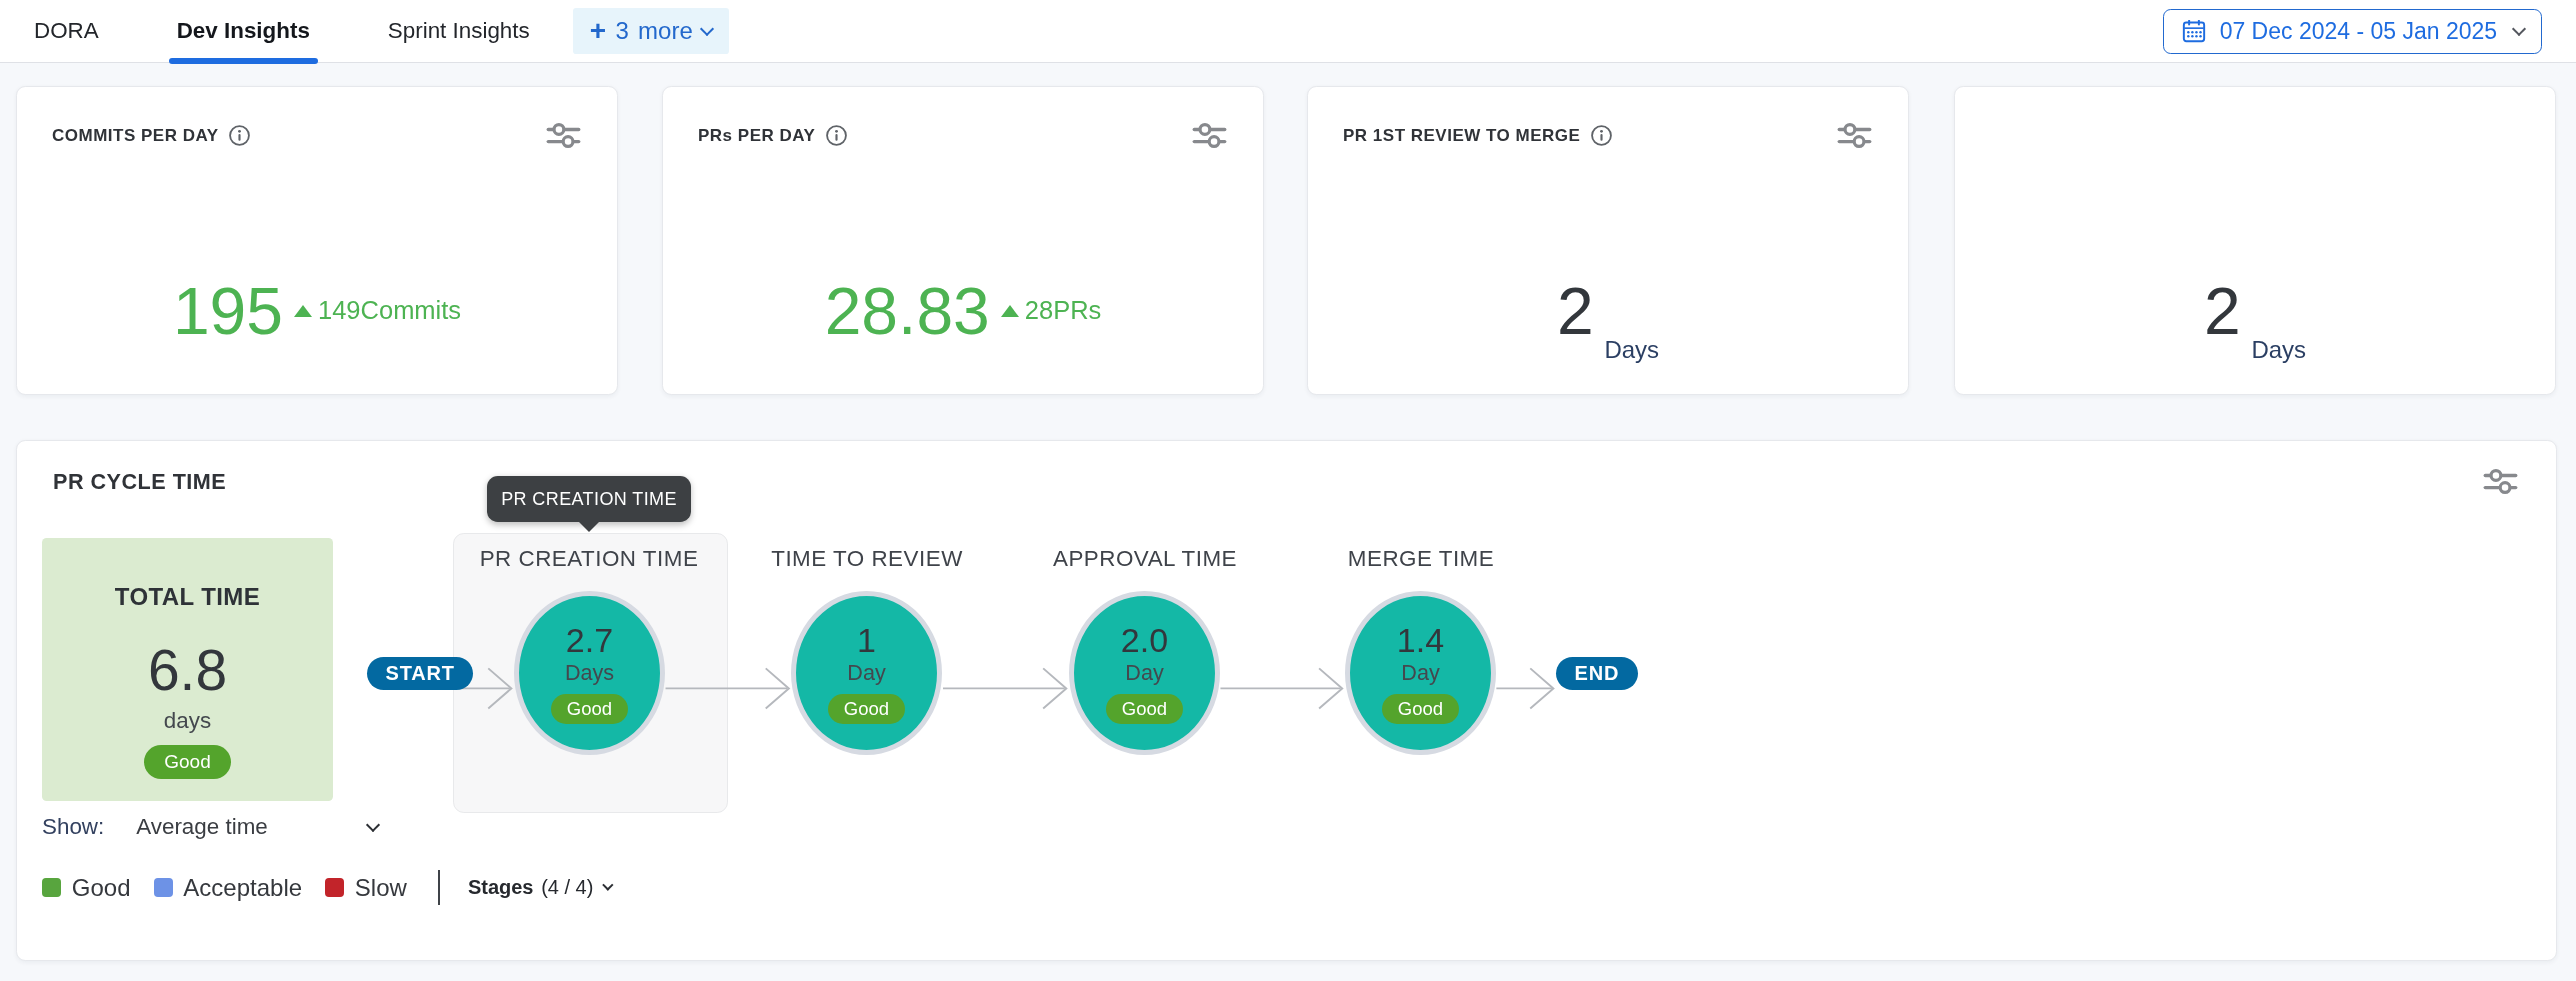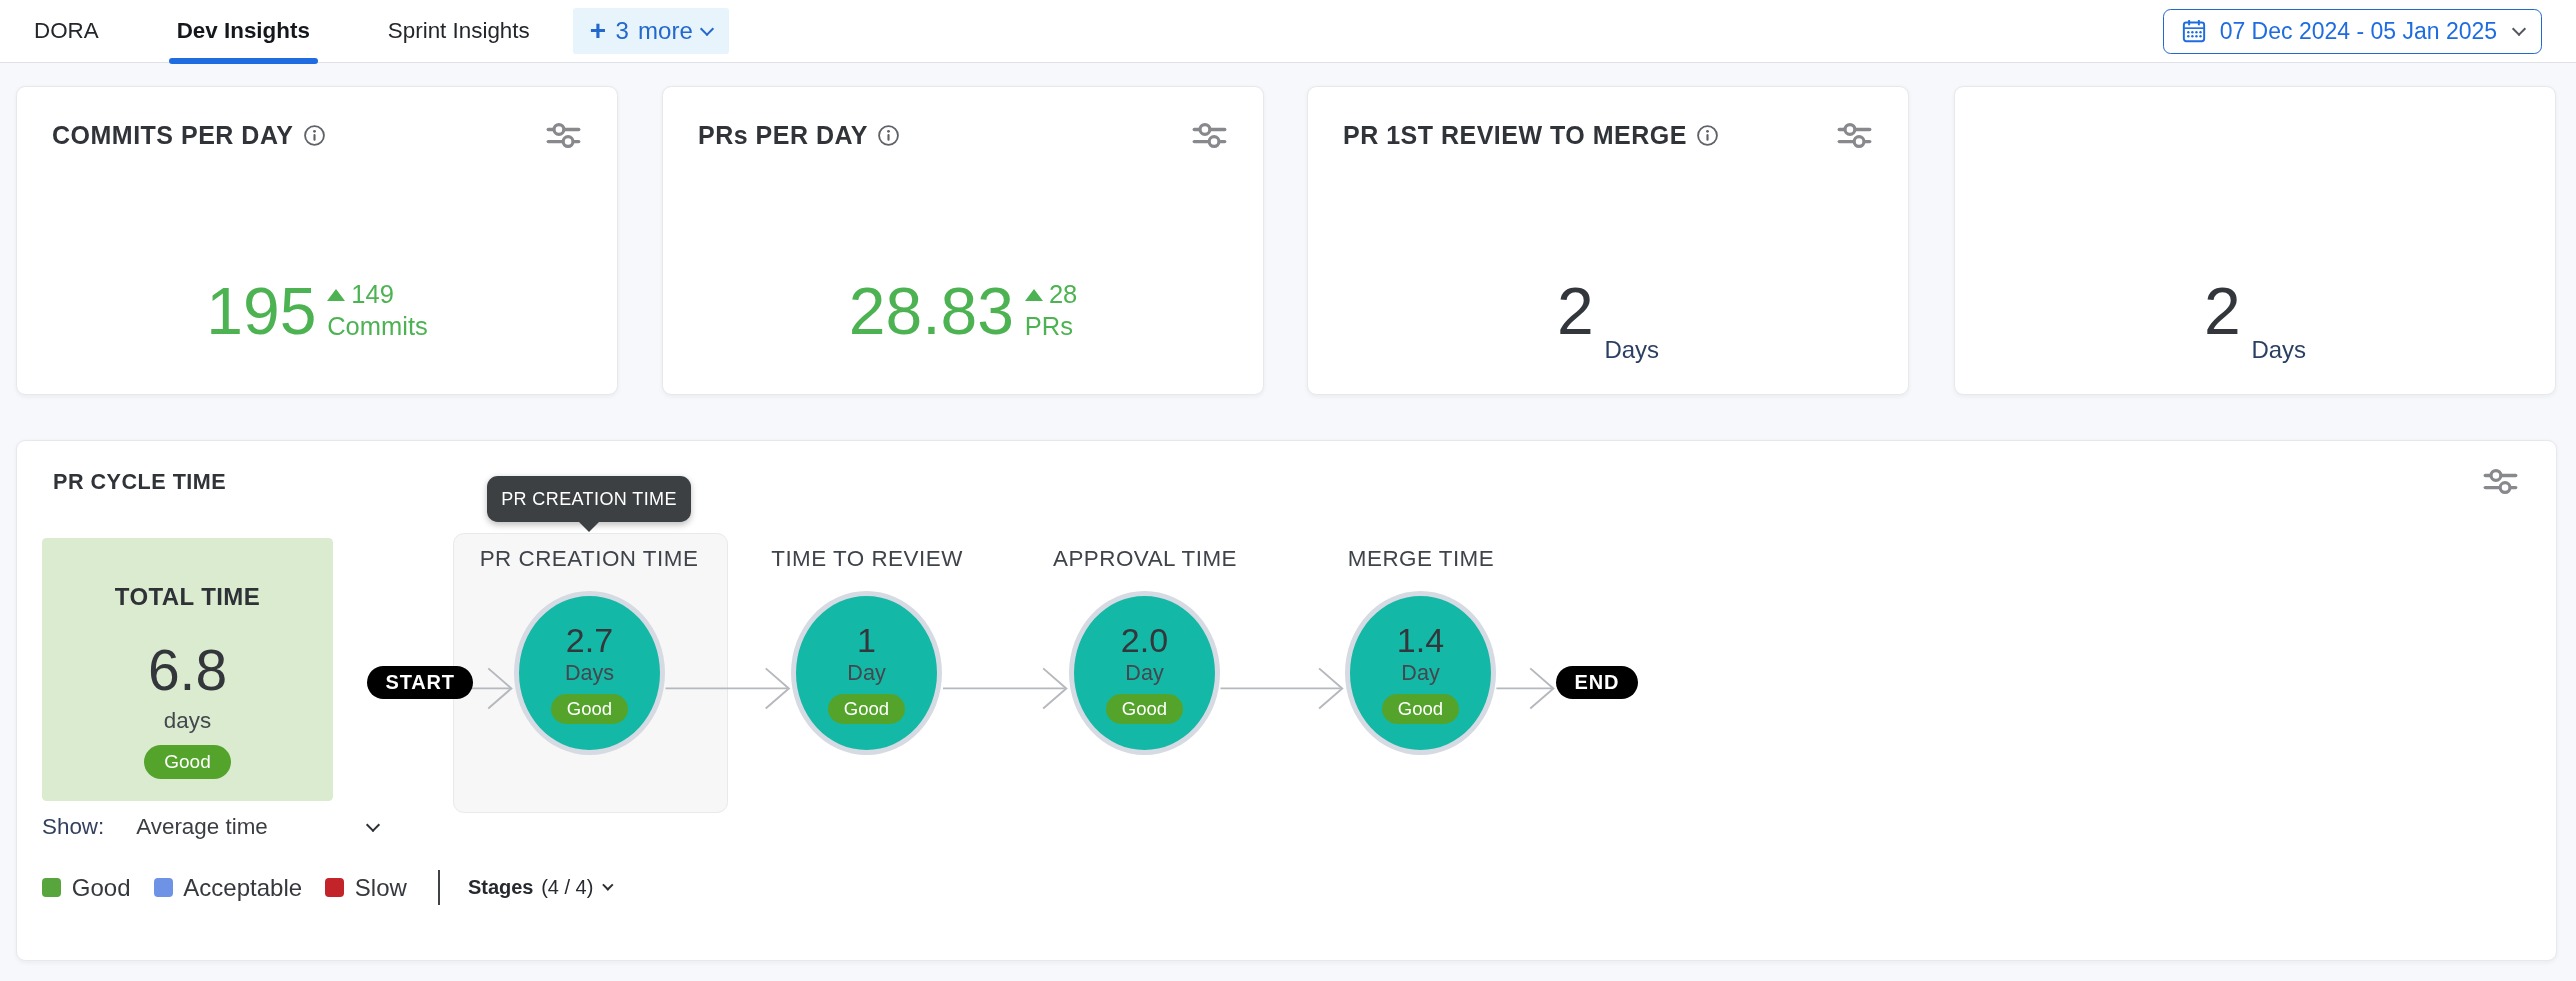--- a/index.html
+++ b/index.html
@@ -22,29 +22,29 @@
   .chev.small { width:7.7px; height:7.7px; }
   .date-btn { margin-left:auto; display:flex; align-items:center; gap:12.3px; border:1.5px solid #2269cf;
               border-radius:7.7px; height:45px; padding:0 17px; color:#1e6ce0; font-size:23px;
               font-weight:500; background:#fff; cursor:pointer; }
   .date-btn .chev { color:#54575e; margin-left:4.6px; }
 
   
   .card { position:absolute; top:86px; width:602px; height:309px; background:#fff;
           border:0.8px solid #e6e8ec; border-radius:9.3px; box-shadow:0 1.5px 4.6px rgba(25,35,65,.05); }
   .card-head { display:flex; align-items:center; padding:31px 34px 0 35px; }
-  .card-title { font-size:25px; font-weight:600; letter-spacing:0.5px; color:#303338; }
+  .card-title { font-size:17px; font-weight:600; letter-spacing:0.5px; color:#303338; }
   .icon-info { margin-left:9.3px; flex:0 0 auto; }
   .icon-sliders { margin-left:auto; cursor:pointer; }
   .card-value-area { position:absolute; left:0; right:0; top:162px; height:123px;
                      display:flex; align-items:center; justify-content:center; }
   .big-num { font-size:66px; line-height:1; }
   .green { color:#4db352; }
   .dark-num { color:#33373c; }
-  .delta-col { display:flex; flex-direction:column; margin-left:10.8px; }
+  .delta-col { display:flex; margin-left:10.8px; }
   .delta-row { display:flex; align-items:center; gap:6.2px; }
   .tri-up { width:0; height:0; border-left:9.3px solid transparent; border-right:9.3px solid transparent;
             border-bottom:12.3px solid #4db352; }
   .delta-txt, .unit-txt { font-size:25.5px; color:#4db352; line-height:1.25; }
   .navy-unit { font-size:24px; color:#2b3f63; margin-left:10.8px; align-self:flex-end; padding-bottom:7.7px; }
 
   
   .cycle-card { position:absolute; left:16px; top:440px; width:2541px; height:521px; background:#fff;
                 border:0.8px solid #e6e8ec; border-radius:9.3px; box-shadow:0 1.5px 4.6px rgba(25,35,65,.05); }
   .cycle-title { position:absolute; left:36px; top:28px; font-size:21.6px; font-weight:600;
@@ -74,21 +74,21 @@
 
   .stage-title { position:absolute; top:105px; transform:translateX(-50%); white-space:nowrap;
                  font-size:22.4px; color:#3f434a; letter-spacing:0.5px; z-index:3; }
   .stage-node { position:absolute; top:150px; width:151px; height:164px; background:#14b8a6;
                 border:5.4px solid #d6dae2; border-radius:50%; display:flex; flex-direction:column;
                 align-items:center; justify-content:center; z-index:3; cursor:pointer; }
   .stage-value { font-size:34px; color:#33373c; line-height:1.1; }
   .stage-unit { font-size:21.6px; color:#44484e; margin-top:1.5px; }
   .stage-node .badge { margin-top:7.7px; padding:3.1px 15.4px; font-size:18.5px; }
 
-  .endpoint { position:absolute; top:225px; height:33px; border-radius:770px; background:#000000;
+  .endpoint { position:absolute; top:216px; height:33px; border-radius:770px; background:#0369a1;
               color:#fff; font-size:20px; font-weight:600; letter-spacing:0.8px; display:flex;
               align-items:center; padding:0 18.5px; z-index:3; }
 
   .show-row { position:absolute; left:25px; top:373px; display:flex; align-items:center; z-index:3; }
   .show-label { font-size:22.4px; color:#33415f; }
   .show-value { font-size:22.4px; color:#3a3d42; margin-left:32px; cursor:pointer; }
   .show-row .chev { color:#2c2f34; margin-left:100px; }
 
   .legend-row { position:absolute; left:25px; top:429px; display:flex; align-items:center; z-index:3; }
   .legend-item { display:flex; align-items:center; margin-right:23px; }

